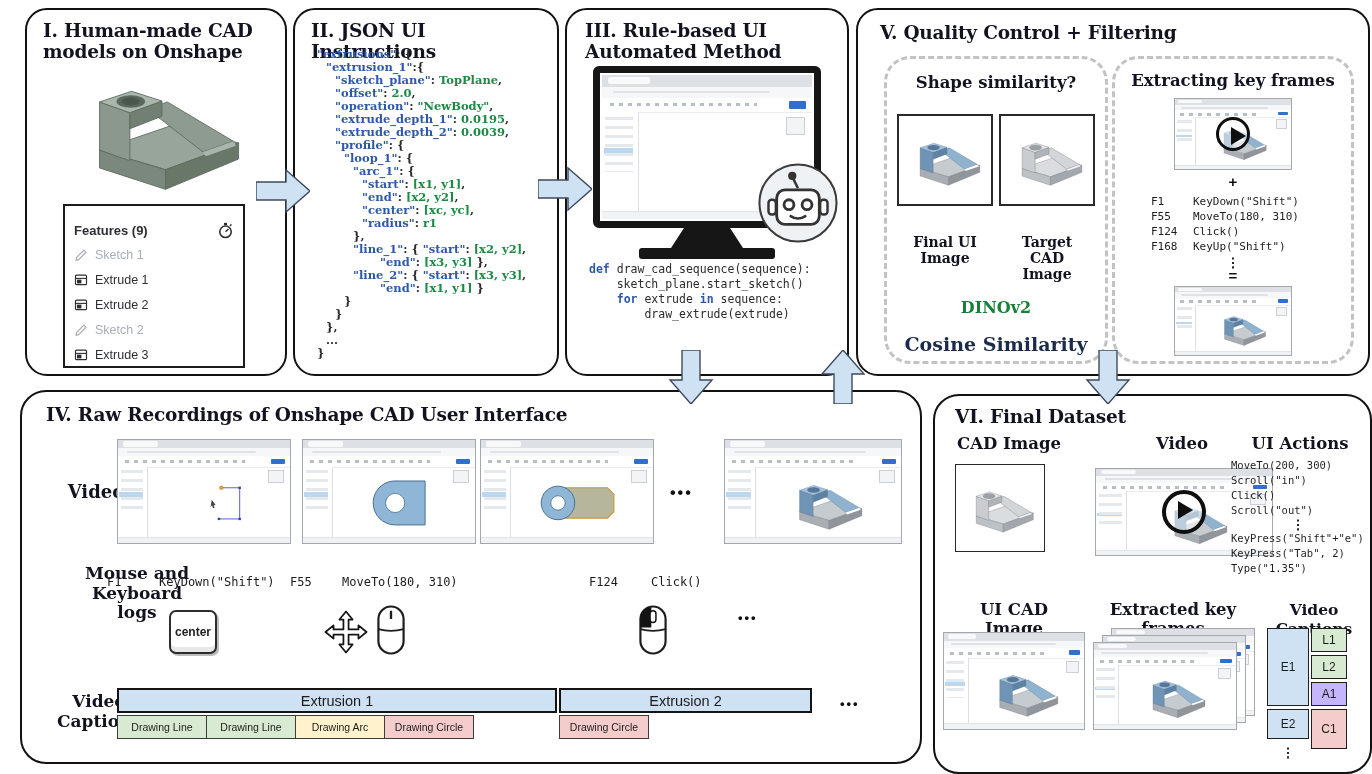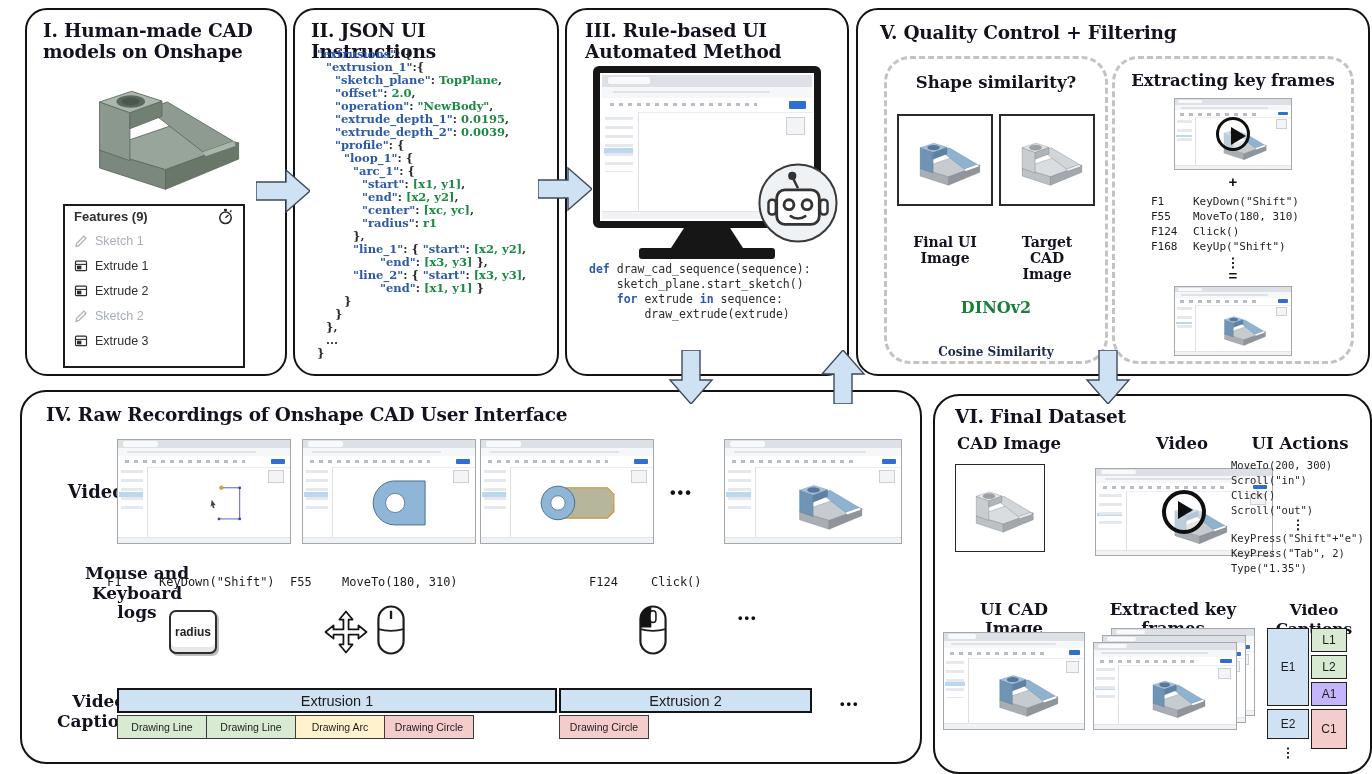--- a/index.html
+++ b/index.html
@@ -9,21 +9,21 @@
   .ptitle{font-family:"DejaVu Serif",serif;font-weight:bold;color:#12131f;font-size:18.5px;line-height:1.14;letter-spacing:-0.2px;}
   .stitle{font-family:"DejaVu Serif",serif;font-weight:bold;color:#12131f;font-size:16.5px;text-align:center;}
   .arrow{position:absolute;z-index:4;}
   .arrow polygon{fill:#cfe2f3;stroke:#3e4a5c;stroke-width:1.4;}
   
   .jsoncode{position:absolute;font-family:"DejaVu Serif",serif;font-weight:bold;font-size:11.5px;line-height:13px;color:#2b2b2b;white-space:pre;}
   .c-k{color:#2e59a8}.c-v{color:#1b8a43}.c-p{color:#2b2b2b}.c-kw{color:#2e59a8;font-weight:bold}
   .pycode{font-family:"DejaVu Sans Mono",monospace;font-size:11.5px;line-height:15px;color:#1f1f1f;white-space:pre;}
   
   .features{position:absolute;left:36px;top:194px;width:178px;height:160px;border:2.5px solid #1b1b1b;background:#fff;}
-  .feat-head{display:flex;justify-content:space-between;align-items:center;padding:2px 9px 3px 9px;
+  .feat-head{display:flex;justify-content:space-between;align-items:center;padding:16px 9px 3px 9px;
              font-size:13px;font-weight:bold;color:#2d2f33;}
   .feat-row{display:flex;align-items:center;gap:7px;padding:2.5px 9px;font-size:12.5px;color:#2d2f33;height:20px;}
   .feat-row.dim{color:#a9afb6;}
   .fic{width:14px;height:14px;display:inline-flex;}
   .fic svg{width:14px;height:14px;}
   
   .shot{position:absolute;border:1px solid #a3a8af;background:#fff;overflow:hidden;}
   .sb1{position:absolute;left:0;top:0;right:0;height:8%;background:#dde0e5;border-bottom:1px solid #caced4;}
   .stab{position:absolute;left:3%;top:18%;width:20%;height:62%;background:#f8f9fa;border-radius:2px;}
   .sb2{position:absolute;left:0;top:8%;right:0;height:8%;background:#f6f7f9;border-bottom:1px solid #e6e8eb;}
@@ -281,21 +281,21 @@
           <svg style="width:88px;height:64px;" viewBox="0 0 230 160">
               <use href="#sym-part-gray"></use>
             </svg>
         </div>
       </div>
       <div style="display:flex;justify-content:center;gap:14px;margin-top:28px;">
         <div class="imglabel" style="width:88px;">Final UI Image</div>
         <div class="imglabel" style="width:88px;">Target CAD Image</div>
       </div>
       <div class="stitle" style="margin-top:16px;color:#188038;font-size:16px;">DINOv2</div>
-      <div class="stitle" style="margin-top:28px;color:#1c2b4a;font-size:12px;">Cosine Similarity</div>
+      <div class="stitle" style="margin-top:16px;color:#1c2b4a;font-size:19px;">Cosine Similarity</div>
     </div>
 
     <div class="dashbox" style="left:254px;top:46px;width:236px;height:302px;">
       <div class="stitle" style="margin-top:12px;">Extracting key frames</div>
       <div style="position:relative;width:118px;height:72px;margin:8px auto 0;">
         <div class="shot" style="left:0;top:0;width:116px;height:70px;">
             <div class="sb1">
               <i class="stab"></i>
             </div>
             <div class="sb2"></div>
@@ -439,21 +439,21 @@
           </svg>
         </div>
       </div>
 
     <div class="label-serif" style="position:absolute;left:60px;top:172px;width:110px;">Mouse and Keyboard logs</div>
     <div class="logline" style="left:85px;top:183px;">
       <span class="lf">F1</span>
       <span>KeyDown("Shift")</span>
     </div>
     <div class="keycap" style="left:147px;top:218px;">
-      <span>radius</span>
+      <span>center</span>
     </div>
     <div class="logline" style="left:268px;top:183px;">
       <span class="lf">F55</span>
       <span>MoveTo(180, 310)</span>
     </div>
     <svg style="position:absolute;left:302px;top:218px;width:44px;height:44px;" viewBox="0 0 60 60">
         <use href="#sym-move"></use>
       </svg>
     <svg style="position:absolute;left:352px;top:212px;width:34px;height:52px;" viewBox="0 0 40 62">
         <use href="#sym-mouse"></use>

